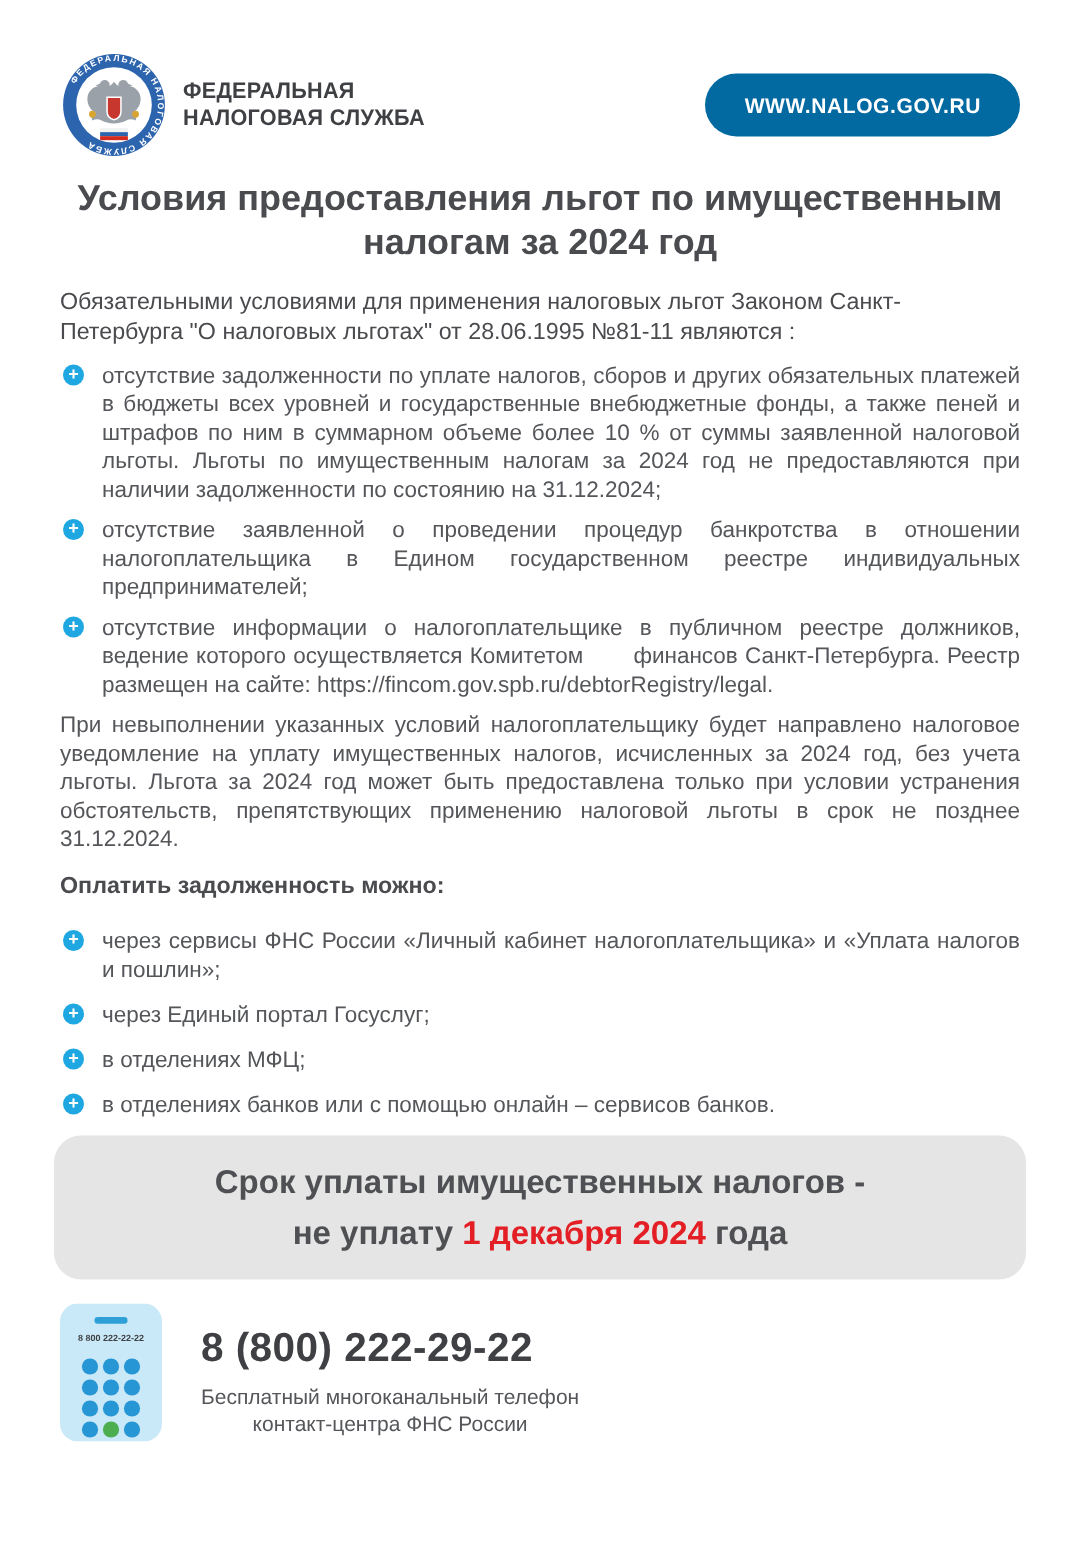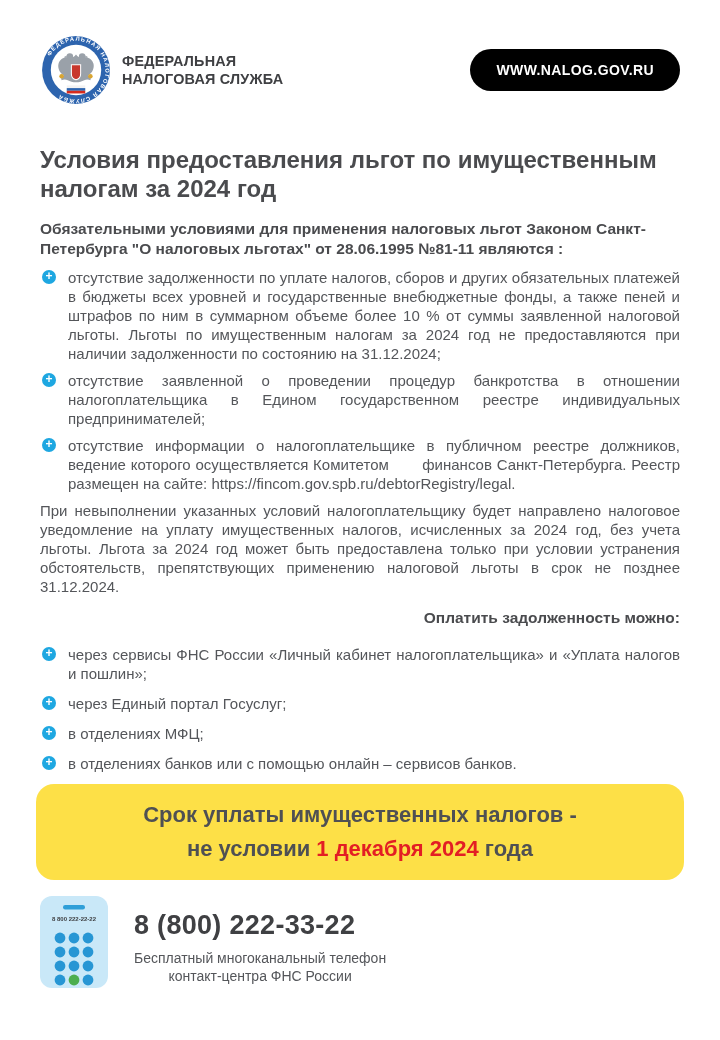--- a/index.html
+++ b/index.html
@@ -20,44 +20,45 @@
     font-weight: bold;
     font-size: 15px;
     line-height: 1.18;
     color: #3f4043;
     letter-spacing: .2px;
     transform: scaleX(.96);
     transform-origin: left center;
   }
   .pill {
     margin-left: auto;
-    background: #000000;
+    background: #0369a1;
     color: #ffffff;
     font-weight: bold;
     font-size: 14px;
     letter-spacing: .4px;
     border-radius: 24px;
     padding: 13px 26px;
     cursor: pointer;
     user-select: none;
   }
 
   
   .title {
-    margin-top: 39px;
+    margin-top: 12px;
+    text-align: center;
     font-size: 24px;
     line-height: 29px;
     font-weight: bold;
     color: #4a4b4e;
   }
   .intro {
     margin-top: 16px;
     font-size: 15.5px;
     line-height: 20px;
-    font-weight: bold;
+    font-weight: normal;
     color: #4a4b4e;
   }
 
   
   ul.bullets { list-style: none; margin-top: 9px; }
   ul.bullets li { display: flex; margin-bottom: 8px; }
   ul.bullets.pay li { margin-bottom: 11px; }
   .plus {
     flex: 0 0 14px;
     width: 14px; height: 14px;
@@ -78,27 +79,26 @@
     line-height: 19px;
     text-align: justify;
   }
   .subheading {
     margin-top: 12px;
     margin-bottom: 17px;
     font-size: 15.5px;
     line-height: 20px;
     font-weight: bold;
     color: #4a4b4e;
-    text-align: right;
   }
 
   
   .deadline {
     margin: 10px -4px 0;
-    background: #fde047;
+    background: #e5e5e5;
     border-radius: 18px;
     padding: 14px 20px;
     text-align: center;
     font-weight: bold;
     font-size: 22px;
     line-height: 34px;
     color: #4f5053;
   }
   .deadline .red { color: #e31e24; }
 
@@ -195,21 +195,21 @@
       <span class="txt">в отделениях МФЦ;</span>
     </li>
     <li>
       <span class="plus">+</span>
       <span class="txt">в отделениях банков или с помощью онлайн – сервисов банков.</span>
     </li>
   </ul>
 
   <div class="deadline">
     <div>Срок уплаты имущественных налогов -</div>
-    <div><span>не условии </span><span class="red">1 декабря 2024</span><span> года</span></div>
+    <div><span>не уплату </span><span class="red">1 декабря 2024</span><span> года</span></div>
   </div>
 
   <footer class="footer">
     <svg class="phone-icon" viewBox="0 0 68 92" aria-hidden="true">
       <rect x="0" y="0" width="68" height="92" rx="12" fill="#c9e8f8"></rect>
       <rect x="23" y="9" width="22" height="4.5" rx="2.2" fill="#2f9fd8"></rect>
       <text x="34" y="25" text-anchor="middle" font-size="6" font-weight="bold" fill="#3f4043" font-family="Liberation Sans, sans-serif">8 800 222-22-22</text>
       <g>
         <circle cx="20" cy="42" r="5.4" fill="#2796d4"></circle>
           <circle cx="34" cy="42" r="5.4" fill="#2796d4"></circle>
@@ -219,21 +219,21 @@
           <circle cx="48" cy="56" r="5.4" fill="#2796d4"></circle>
         <circle cx="20" cy="70" r="5.4" fill="#2796d4"></circle>
           <circle cx="34" cy="70" r="5.4" fill="#2796d4"></circle>
           <circle cx="48" cy="70" r="5.4" fill="#2796d4"></circle>
         <circle cx="20" cy="84" r="5.4" fill="#2796d4"></circle>
           <circle cx="34" cy="84" r="5.4" fill="#4cae4f"></circle>
           <circle cx="48" cy="84" r="5.4" fill="#2796d4"></circle>
       </g>
     </svg>
     <div class="contact">
-      <div class="phone">8 (800) 222-33-22</div>
+      <div class="phone">8 (800) 222-29-22</div>
       <div class="note">
         <div>Бесплатный многоканальный телефон</div>
         <div>контакт-центра ФНС России</div>
       </div>
     </div>
   </footer>
 
 </div>
 
 </body></html>

